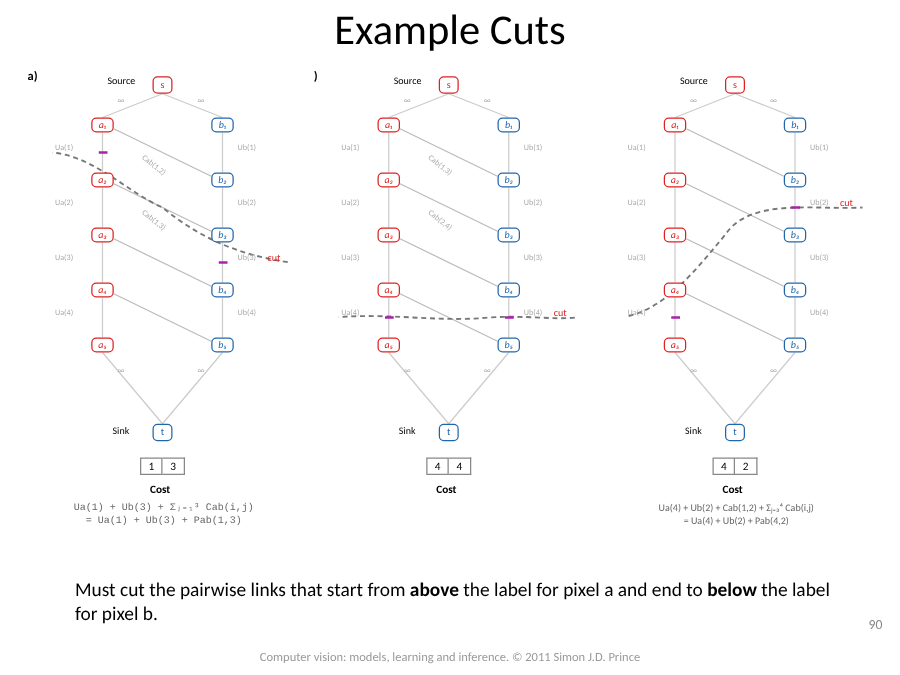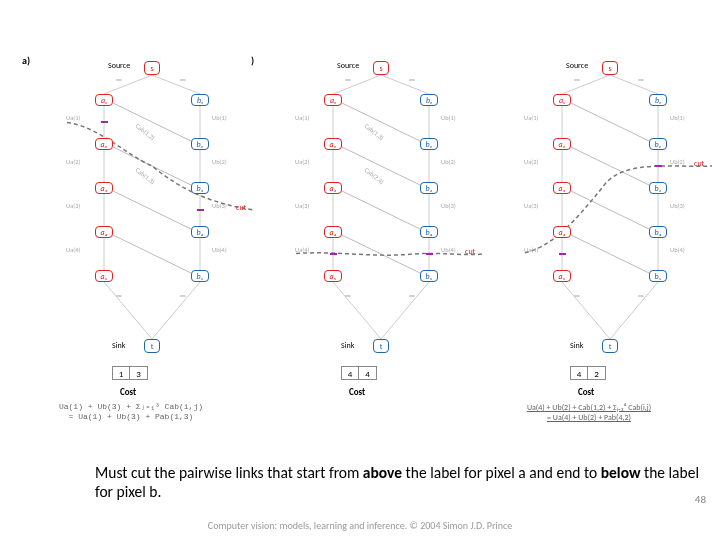--- a/index.html
+++ b/index.html
@@ -3,46 +3,47 @@
 <meta charset="utf-8">
 <style>
   * { box-sizing: border-box; margin: 0; padding: 0; }
   html, body { width: 720px; height: 540px; background: #fff; font-family: Calibri, Arial, sans-serif; color: #000; }
   .slide { position: relative; width: 720px; height: 540px; }
   .title { position: absolute; top: 4px; left: 0; width: 100%; text-align: center; font-size: 34px; font-weight: 400; }
   .figs { position: absolute; top: 54px; left: 22px; width: 676px; height: 402px; display: flex; justify-content: space-between; }
   .panel { width: 218px; height: 402px; position: relative; }
   .plabel { position: absolute; top: 0; left: 0; font-size: 10px; font-weight: 700; }
   .srclabel, .snklabel { position: absolute; font-size: 8px; color: #000; }
-  .graph { position: absolute; top: 6px; left: 20px; width: 196px; height: 294px; margin-left: 22px; }
+  .graph { position: absolute; top: 6px; left: 20px; width: 196px; height: 294px; }
   svg { position: absolute; top: 0; left: 0; }
   .node { position: absolute; border: 1px solid #000; border-radius: 4px; background: #fff; font-size: 8px; display: flex; align-items: center; justify-content: center; }
   .src { border-color: #d22; color: #d22; }
   .snk { border-color: #26a; color: #26a; }
   .an  { border-color: #d22; color: #d22; }
   .bn  { border-color: #26a; color: #26a; }
   .big { width: 16px; height: 14px; }
   .sm  { width: 18px; height: 12px; font-style: italic; }
   .edgelabel { position: absolute; font-size: 6.5px; color: #aaa; }
   .cutlab { position: absolute; font-size: 8px; color: #d22; }
   .tick { position: absolute; width: 7px; height: 1.5px; background: #a2a; }
   .boxes { position: absolute; display: flex; }
   .cb { width: 18px; height: 14px; border: 1px solid #888; font-size: 9px; display: flex; align-items: center; justify-content: center; }
   .cb + .cb { border-left: none; }
   .cost { position: absolute; font-size: 9px; font-weight: 700; }
   .eq { position: absolute; font-size: 8px; color: #666; text-align: center; width: 190px; line-height: 1.25; }
-  .caption { position: absolute; left: 60px; top: 464px; width: 610px; font-size: 15.5px; line-height: 1.2; margin-left: 35px; }
+  .caption { position: absolute; left: 60px; top: 464px; width: 610px; font-size: 15.5px; line-height: 1.2; }
   .caption b { font-weight: 700; }
   .pagenum { position: absolute; right: 14px; bottom: 34px; font-size: 11px; color: #888; }
   .footer { position: absolute; bottom: 8px; left: 0; width: 100%; text-align: center; font-size: 10px; color: #9a9a9a; } 
 </style>
 </head>
 <body>
 <div class="slide">
 
+<div class="title">Example Cuts</div>
 
 <div class="figs">
 
 <div class="panel">
         <div class="plabel">a)</div>
         <div class="graph">
           <svg width="196" height="294">
             <line x1="88" y1="15" x2="40" y2="34" stroke="#ccc" stroke-width="1"></line>
             <line x1="88" y1="15" x2="136" y2="34" stroke="#ccc" stroke-width="1"></line>
             <line x1="40" y1="46" x2="40" y2="78" stroke="#ccc" stroke-width="1"></line>
@@ -210,24 +211,24 @@
           <div class="tick" style="left: 133px; top: 105px;"></div>
           <div class="cutlab" style="left: 172px; top: 98px;">cut</div>
           <div class="snklabel" style="left: 48px; top: 280px;">Sink</div>
           <div class="node big snk" style="left: 80px; top: 279px;">t</div>
         </div>
         <div class="boxes" style="left: 90px; top: 312px;">
           <div class="cb">4</div>
           <div class="cb">2</div>
         </div>
         <div class="cost" style="left: 98px; top: 332px;">Cost</div>
-        <div class="eq" style="left: 14px; top: 348px; text-decoration: underline;">Ua(4) + Ub(2) + Cab(1,2) + Σⱼ₌₃⁴ Cab(i,j)<br>= Ua(4) + Ub(2) + Pab(4,2)</div>
+        <div class="eq" style="left: 14px; top: 348px;">Ua(4) + Ub(2) + Cab(1,2) + Σⱼ₌₃⁴ Cab(i,j)<br>= Ua(4) + Ub(2) + Pab(4,2)</div>
       </div>
     </div>
 
 <div class="caption">
   <span>Must cut the pairwise links that start from </span><b>above</b><span> the label for pixel a and end to </span><b>below</b><span> the label for pixel b.</span>
 </div>
 
-<div class="pagenum">48</div>
-<div class="footer">Computer vision: models, learning and inference.   © 2004 Simon J.D. Prince</div>
+<div class="pagenum">90</div>
+<div class="footer">Computer vision: models, learning and inference.   © 2011 Simon J.D. Prince</div>
 
 </div>
 
 </body></html>

